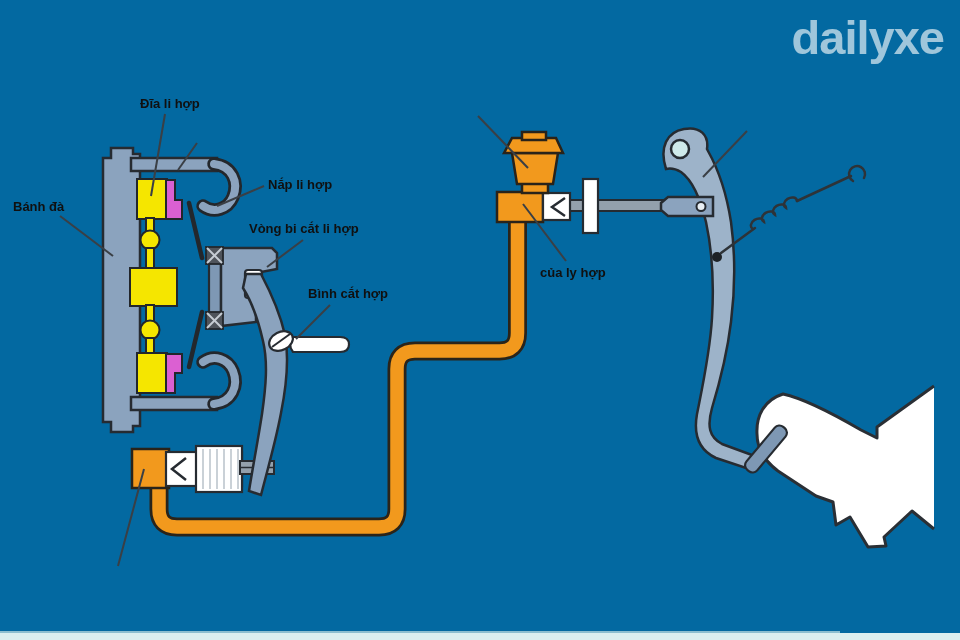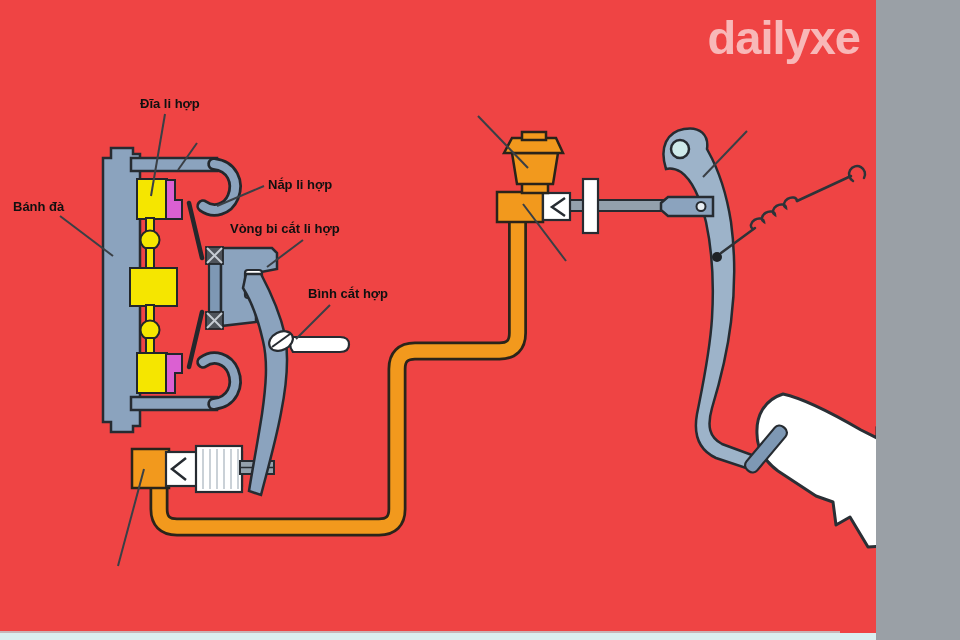--- a/index.html
+++ b/index.html
@@ -1,17 +1,17 @@
 <!DOCTYPE html>
 <html><head>
 <meta charset="utf-8">
 <style>
   html,body{margin:0;padding:0;background:#9aa0a6;}
-  #stage{position:relative;width:876px;height:640px;overflow:hidden;
-         background:#ef4444;font-family:"Liberation Sans",sans-serif;}
+  #stage{position:relative;width:960px;height:640px;overflow:hidden;
+         background:#0369a1;font-family:"Liberation Sans",sans-serif;}
   #diagram{position:absolute;left:0;top:0;}
   .lbl{position:absolute;font-size:13px;font-weight:700;color:#101010;
        white-space:nowrap;line-height:22px;letter-spacing:0px;}
   .watermark{position:absolute;right:16px;top:10px;font-size:47px;font-weight:800;
        color:#ffffff;opacity:0.62;letter-spacing:-1px;}
   
   .steel{fill:#8BA3BE;stroke:#262B31;stroke-width:2.5;}
   .steelL{fill:#9DB3C9;stroke:#262B31;stroke-width:2.5;}
   .steelD{fill:#7E98B4;stroke:#262B31;stroke-width:2.2;}
   .yel{fill:#F5E600;stroke:#22262B;stroke-width:2;}
@@ -155,18 +155,19 @@
     <line x1="747" y1="131" x2="703" y2="177" class="ldr"></line>
     <line x1="118" y1="566" x2="144" y2="469" class="ldr"></line>
   </g>
 </svg>
 
 <div class="watermark">dailyxe</div>
 
 <div class="lbl" style="left:140px;top:93px">Đĩa li hợp</div>
 <div class="lbl" style="left:268px;top:174px">Nắp li hợp</div>
 <div class="lbl" style="left:13px;top:196px">Bánh đà</div>
-<div class="lbl" style="left:230px;top:218px">Vòng bi cắt li hợp</div>
+<div class="lbl" style="left:249px;top:218px">Vòng bi cắt li hợp</div>
 <div class="lbl" style="left:308px;top:283px">Bình cắt hợp</div>
 <div class="lbl" style="left:540px;top:262px">
+  <div>của ly hợp</div>
 </div>
 
 </div>
 
 </body></html>

